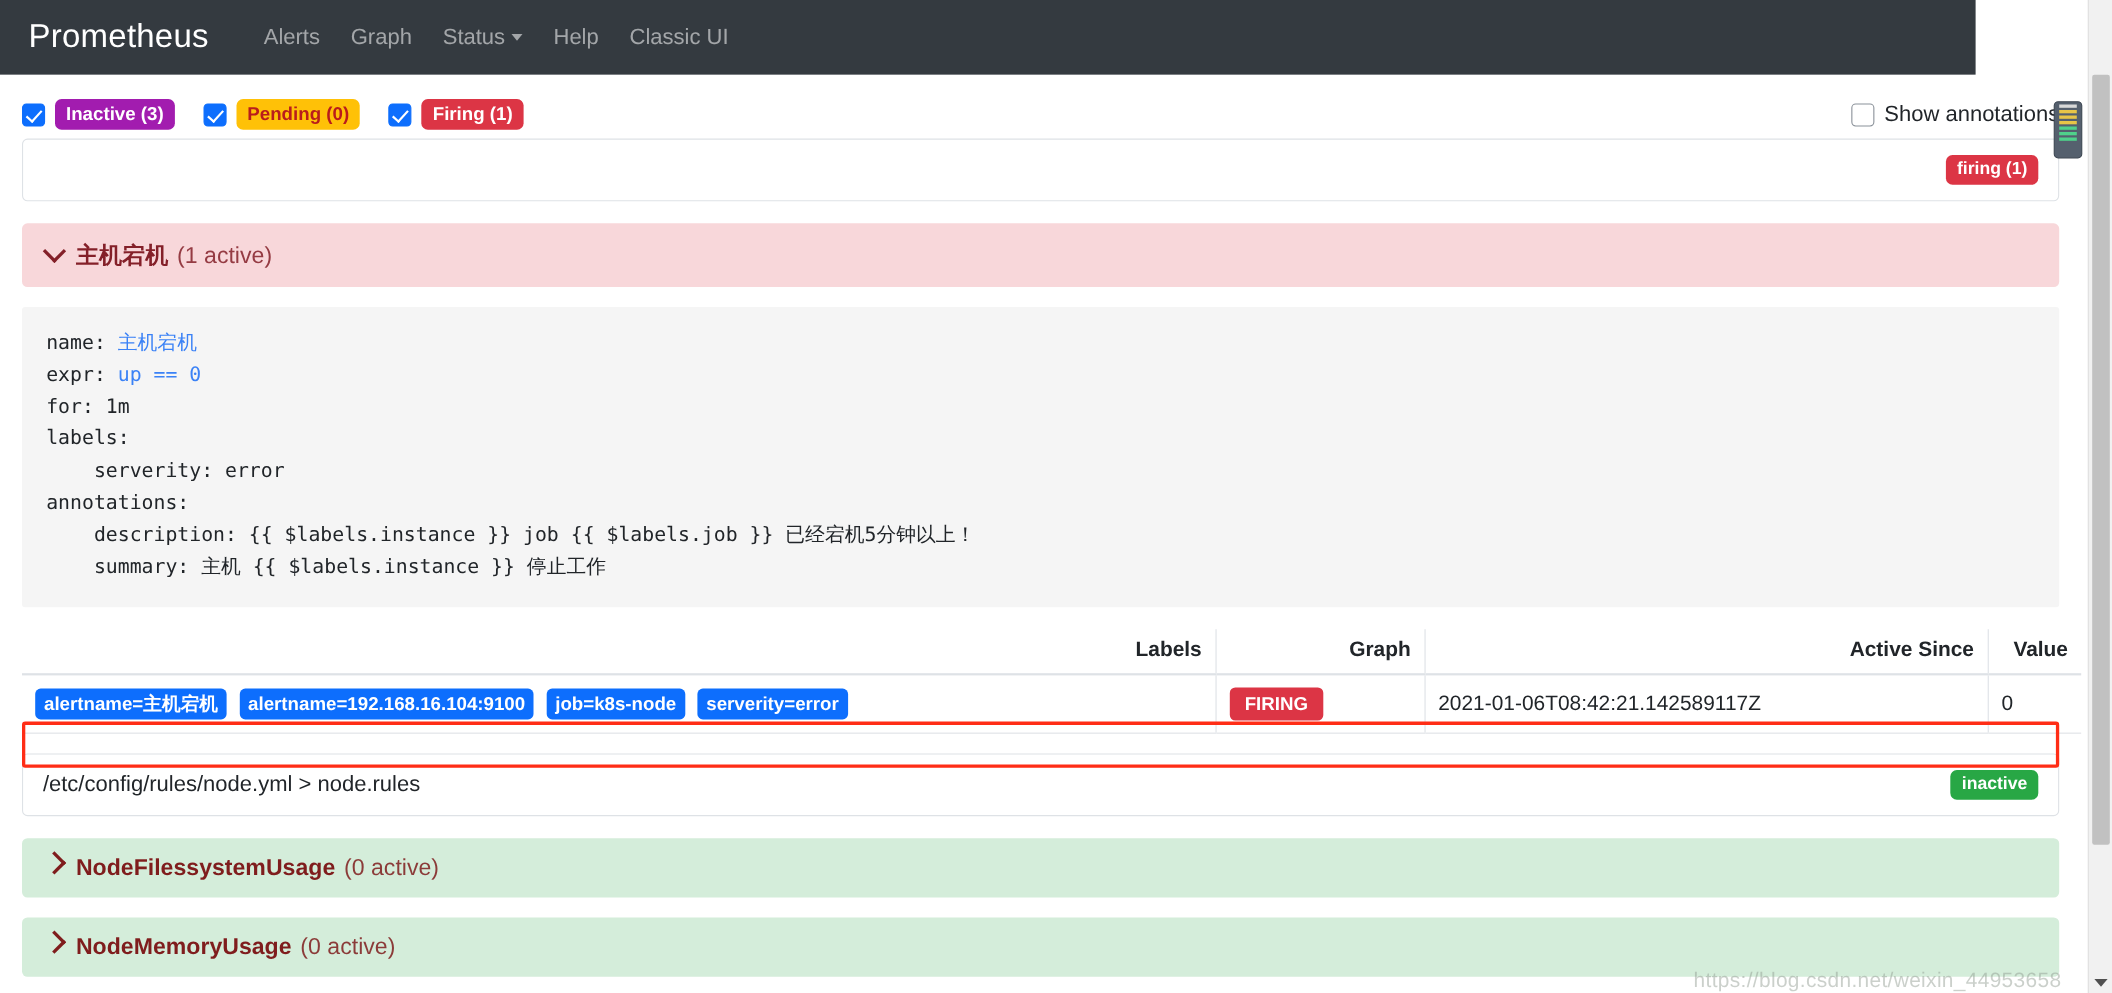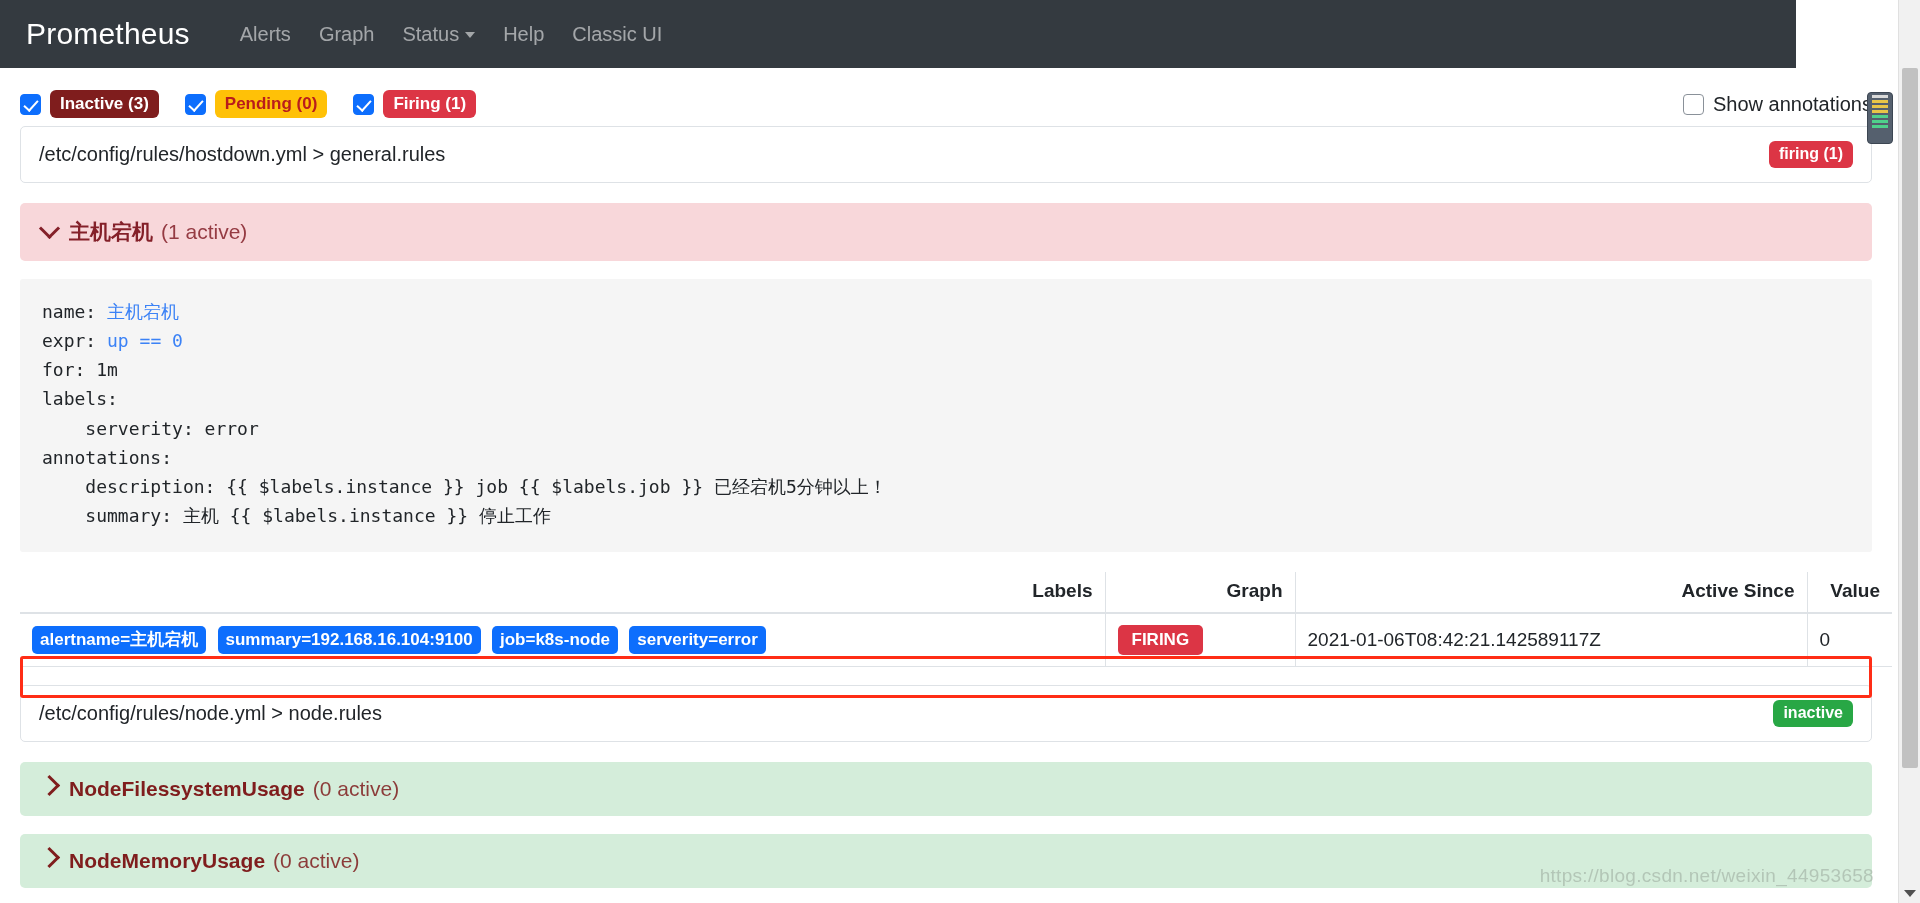--- a/index.html
+++ b/index.html
@@ -96,21 +96,21 @@
   .badge {
     display: inline-block;
     border-radius: 6px;
     font-size: 17px;
     font-weight: bold;
     padding: 5px 10px 6px;
     line-height: 1;
     white-space: nowrap;
     cursor: pointer;
   }
-  .badge.inactive { background: #7f1d1d; color: #fff; }
+  .badge.inactive { background: #a21caf; color: #fff; }
   .badge.pending  { background: #ffc107; color: #b91c1c; }
   .badge.firing   { background: #dc3545; color: #fff; }
 
   .show-annotations {
     margin-left: auto;
     display: flex;
     align-items: center;
     font-size: 20px;
     color: #212529;
     padding-right: 28px;
@@ -249,21 +249,21 @@
     pointer-events: none;
     left: 20px;
     top: 588px;
     width: 1852px;
     height: 42px;
   }
 
   .watermark {
     position: absolute;
     right: 46px;
-    bottom: 16px;
+    bottom: 0;
     font-size: 19px;
     color: rgba(140,150,140,0.45);
     white-space: nowrap;
     letter-spacing: 0.3px;
   }
 
   
   .scrollbar {
     position: absolute;
     top: 0; right: 0;
@@ -335,25 +335,20 @@
       <span class="cbox"></span>
       <span class="badge firing">Firing (1)</span>
     </div>
     <div class="show-annotations">
       <span class="cbox empty"></span>
       <span>Show annotations</span>
     </div>
   </div>
 
   <div class="group-header">
-    <div class="group-path">
-      <span>/etc/config/rules/hostdown.yml</span>
-      <span class="sep">&gt;</span>
-      <span>general.rules</span>
-    </div>
     <span class="group-status firing">firing (1)</span>
   </div>
 
   <div class="alert-panel">
     <div class="alert-head danger">
       <span class="chev down"></span>
       <span class="alert-name">主机宕机</span>
       <span class="alert-count">(1 active)</span>
     </div>
 
@@ -372,21 +367,21 @@
           <th class="col-labels">Labels</th>
           <th class="col-state">Graph</th>
           <th class="col-since">Active Since</th>
           <th class="col-value">Value</th>
         </tr>
       </thead>
       <tbody>
         <tr>
           <td>
             <span class="label-chip">alertname=主机宕机</span>
-            <span class="label-chip">summary=192.168.16.104:9100</span>
+            <span class="label-chip">alertname=192.168.16.104:9100</span>
             <span class="label-chip">job=k8s-node</span>
             <span class="label-chip">serverity=error</span>
           </td>
           <td>
             <span class="state-chip">FIRING</span>
           </td>
           <td>2021-01-06T08:42:21.142589117Z</td>
           <td>0</td>
         </tr>
       </tbody>

